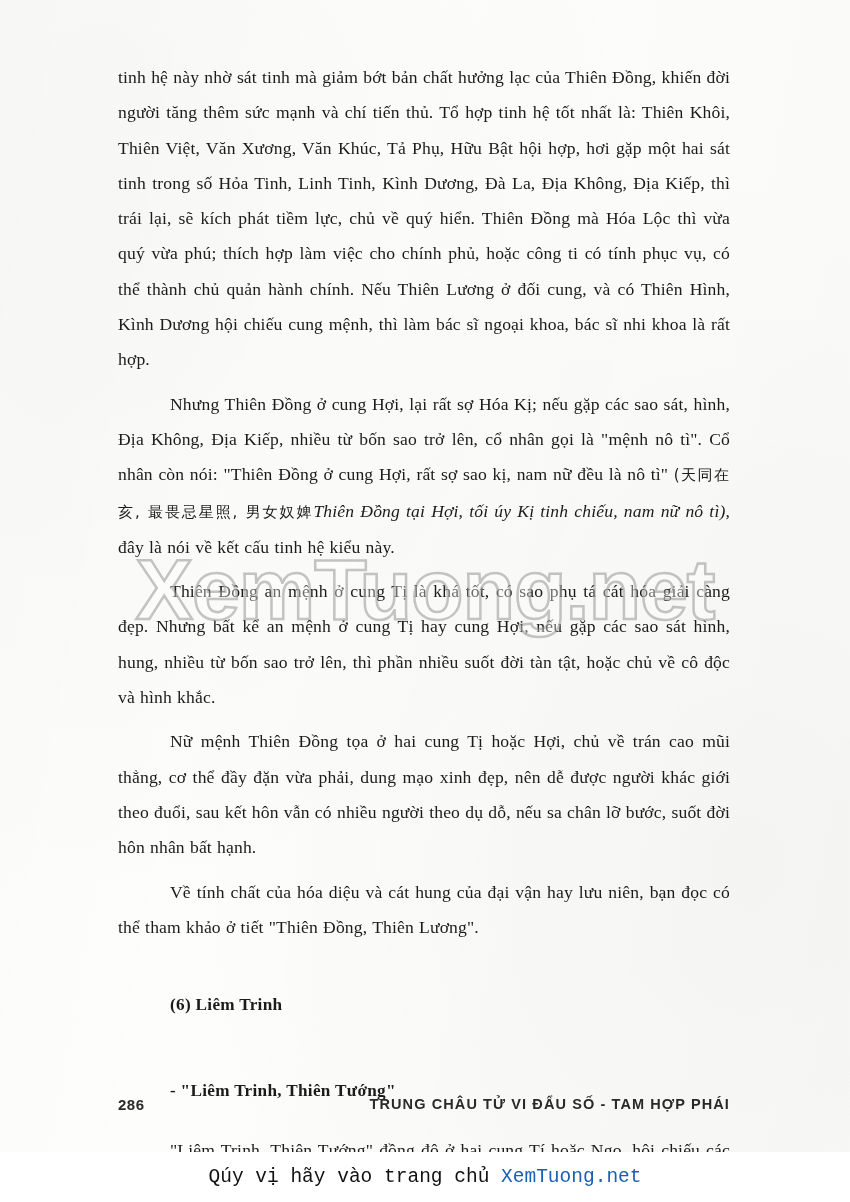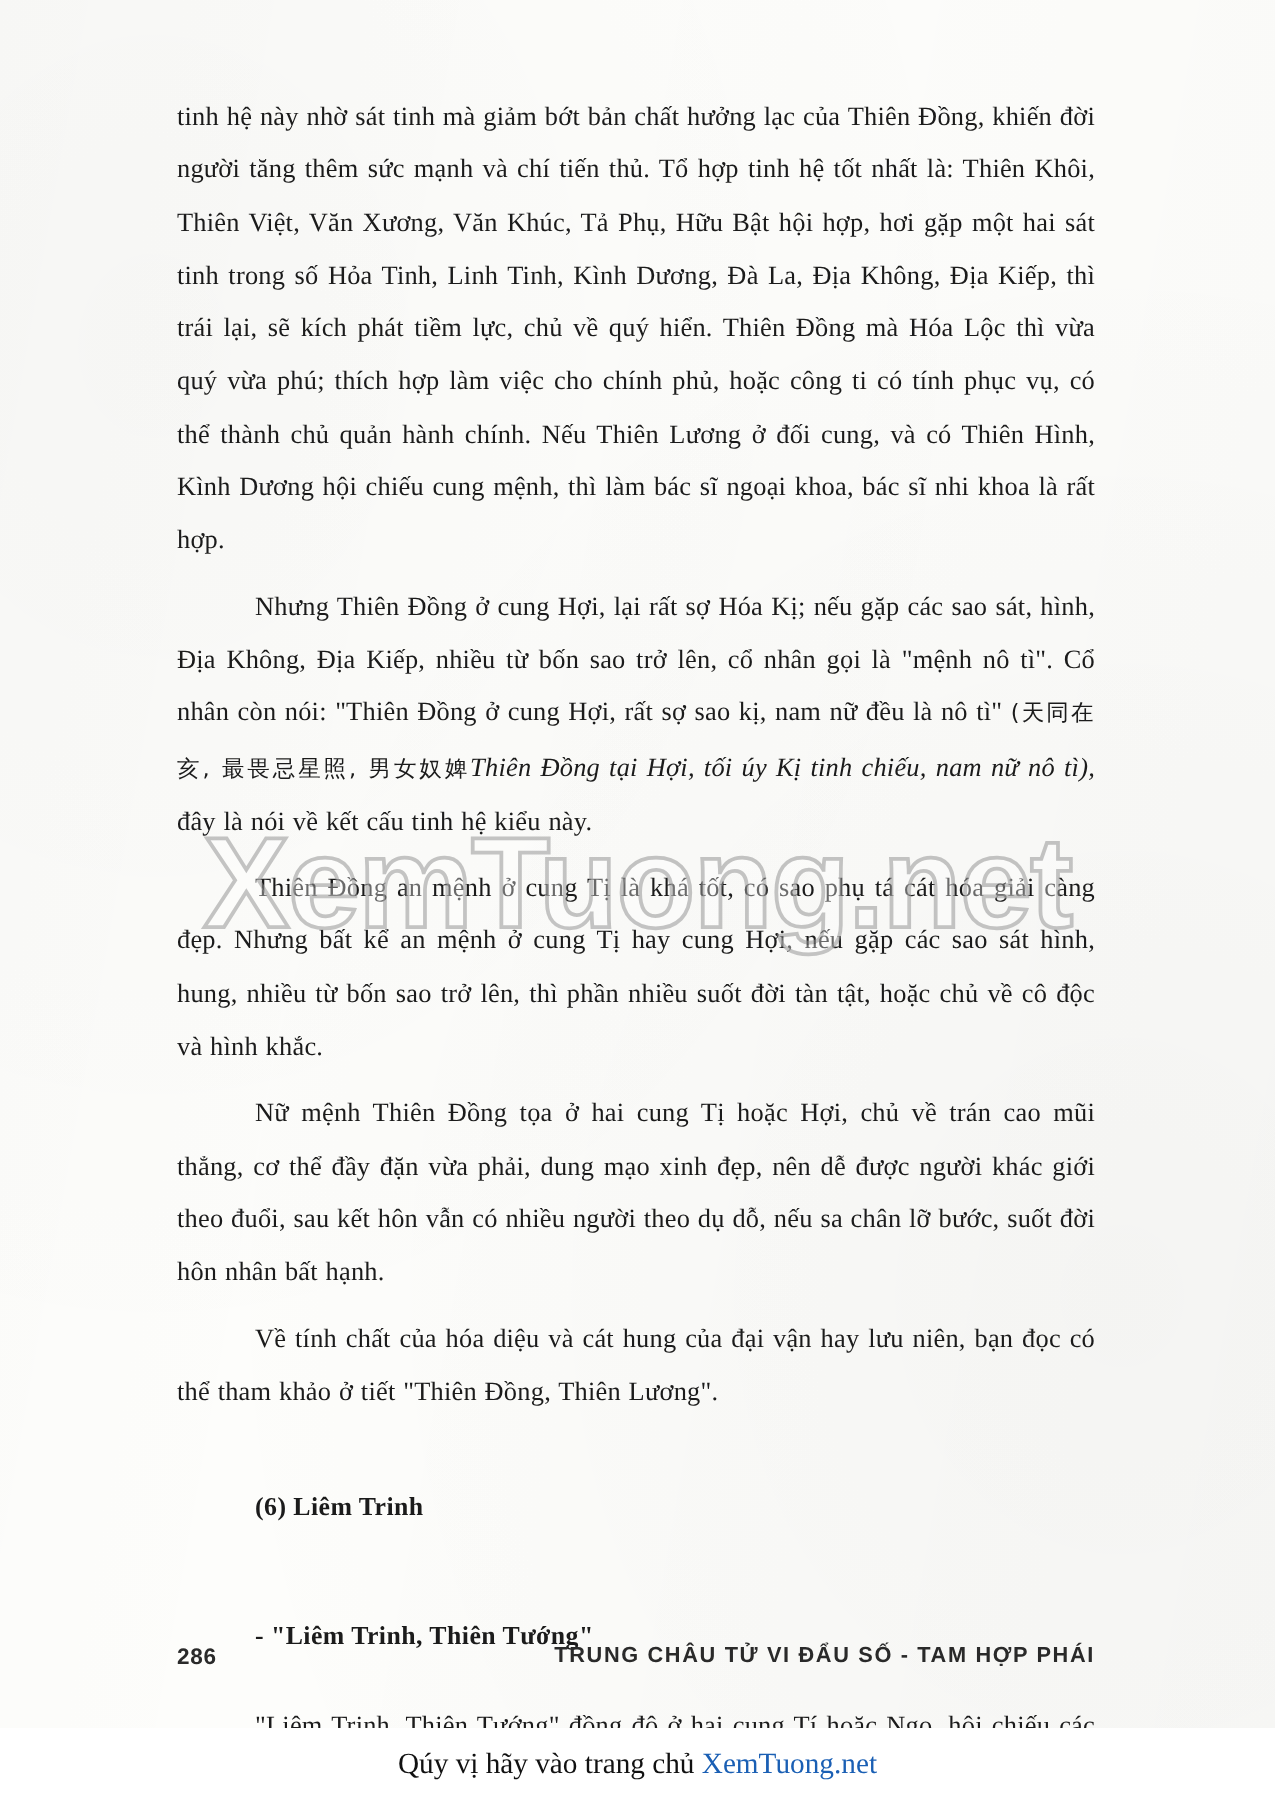--- a/index.html
+++ b/index.html
@@ -131,21 +131,21 @@
   #banner {
     position: absolute;
     left: 0;
     top: 1152px;
     width: 850px;
     height: 50px;
     background: #ffffff;
     display: flex;
     align-items: center;
     justify-content: center;
-    font-family: Liberation Serif, serif;
+    font-family: Liberation Mono, monospace;
     font-size: 19.5px;
     color: #111111;
     z-index: 8;
   }
   #banner .accent { color: #1a5fb4; }
   #banner .seg { white-space: pre; }
 </style>
 </head>
 <body>
 

